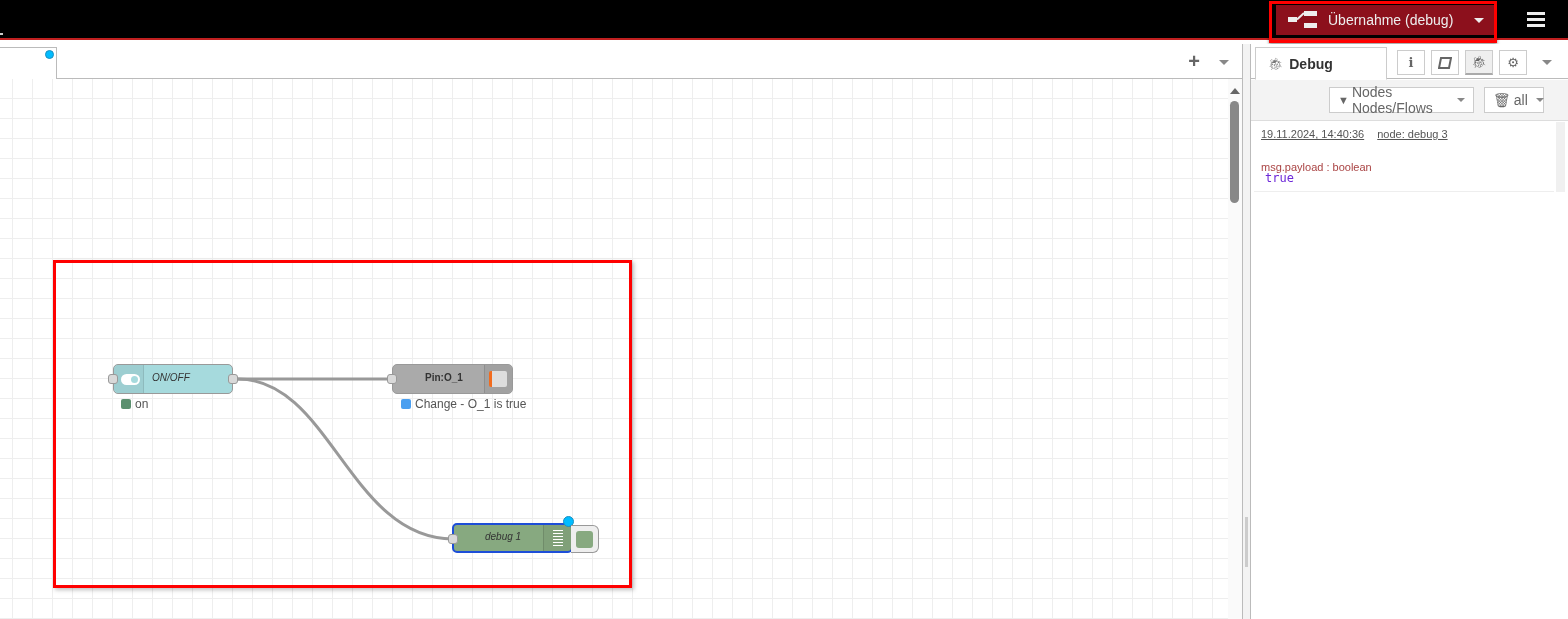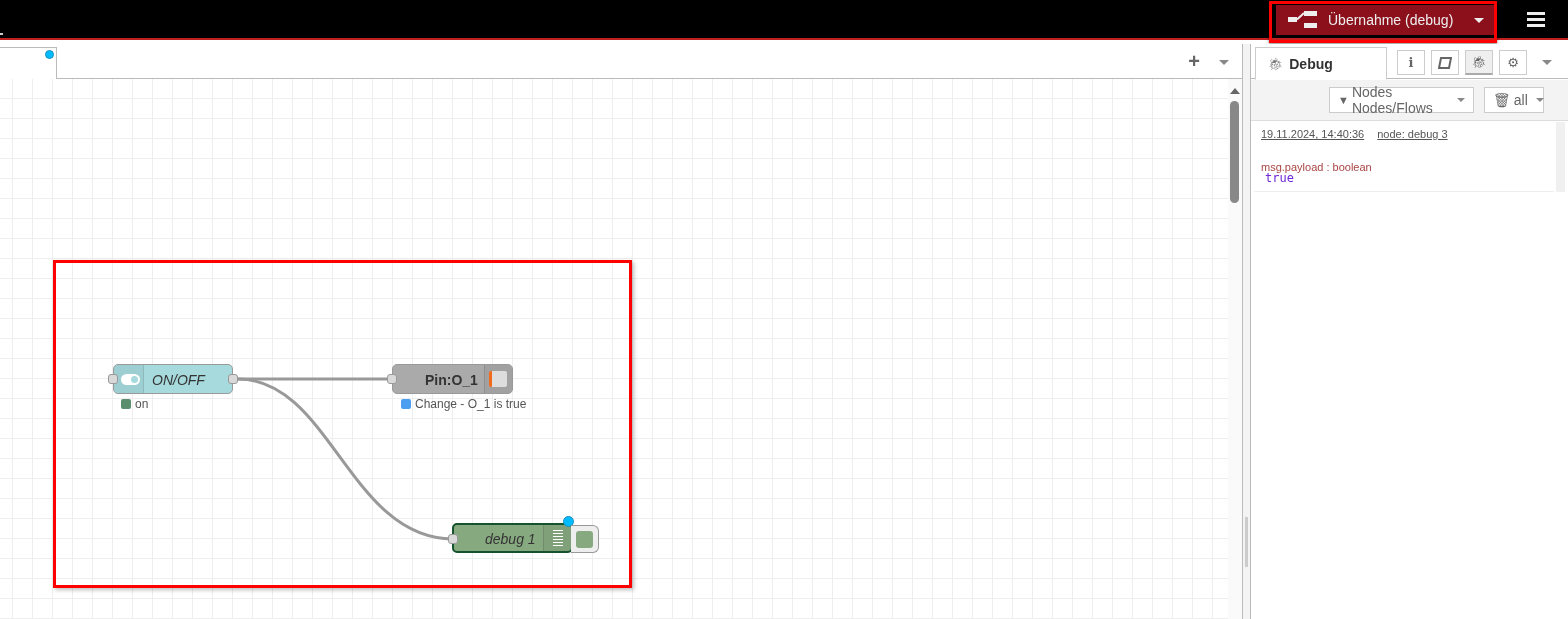--- a/index.html
+++ b/index.html
@@ -51,39 +51,39 @@
   #sep .grip { position: absolute; left: 2px; top: 473px; width: 3px; height: 50px; background: #ccc; }
 
   
   #sel-box { position: absolute; left: 53px; top: 260px; width: 579px; height: 328px;
     border: 3px solid #ff0000; box-shadow: 2px 2px 4px rgba(0,0,0,0.25); }
 
   
   .node { position: absolute; height: 30px; border: 1px solid #999; border-radius: 5px; }
   .port { position: absolute; width: 10px; height: 10px; background: #d9d9d9; border: 1px solid #999;
     border-radius: 3px; top: 9px; }
-  .node .lbl { position: absolute; top: 7px; font-size: 14px; color: #333; }
+  .node .lbl { position: absolute; top: 7px; font-size: 10px; color: #333; }
   .status { position: absolute; font-size: 12px; color: #555; display: flex; align-items: center; }
   .status .sdot { width: 10px; height: 10px; border-radius: 2px; margin-right: 4px; }
 
   #n-onoff { left: 113px; top: 364px; width: 120px; background: #a6dadd; }
   #n-onoff .icon-area { position: absolute; left: 0; top: 0; width: 30px; height: 28px;
     background: rgba(0,0,0,0.05); border-right: 1px solid rgba(0,0,0,0.1); border-radius: 5px 0 0 5px; }
   #n-onoff .toggle { position: absolute; left: 7px; top: 9px; width: 19px; height: 11px; border-radius: 6px; background: #fff; }
   #n-onoff .toggle::after { content: ""; position: absolute; right: 2px; top: 2px; width: 7px; height: 7px; border-radius: 50%; background: #a6dadd; }
   #n-onoff .lbl { left: 38px; font-style: italic; }
 
   #n-pin { left: 392px; top: 364px; width: 121px; background: #aaa; }
   #n-pin .lbl { left: 32px; font-weight: bold; }
   #n-pin .icon-area { position: absolute; right: 0; top: 0; width: 28px; height: 28px;
     background: rgba(0,0,0,0.05); border-left: 1px solid rgba(0,0,0,0.12); border-radius: 0 5px 5px 0; }
   #n-pin .chip { position: absolute; left: 4px; top: 6px; width: 18px; height: 16px; background: #ddd;
     border-left: 3px solid #f26b1d; border-radius: 2px; }
 
-  #n-debug { left: 452px; top: 523px; width: 121px; background: #87a980; border: 2px solid #14532d; text-decoration: underline; }
+  #n-debug { left: 452px; top: 523px; width: 121px; background: #87a980; border: 2px solid #1d4ed8; text-decoration: underline; }
   #n-debug .lbl { left: 31px; top: 6px; font-style: italic; }
   #n-debug .icon-area { position: absolute; right: 0; top: 0; width: 28px; height: 26px;
     background: rgba(0,0,0,0.05); border-left: 1px solid rgba(0,0,0,0.12); }
   #n-debug .bars { position: absolute; left: 9px; top: 5px; width: 10px; }
   #n-debug .bars i { display: block; height: 1px; background: #fff; margin-bottom: 2px; }
   #n-debug .changed { position: absolute; right: -3px; top: -9px; width: 11px; height: 11px; border-radius: 50%;
     background: #00bcff; border: 1px solid #1a8fc0; }
   #debug-toggle { position: absolute; left: 571px; top: 525px; width: 28px; height: 28px; background: #eee;
     border: 1px solid #999; border-left: none; border-radius: 0 6px 6px 0; cursor: pointer; }
   #debug-toggle i { position: absolute; left: 5px; top: 5px; width: 17px; height: 17px; background: #87a980; border-radius: 3px; }

